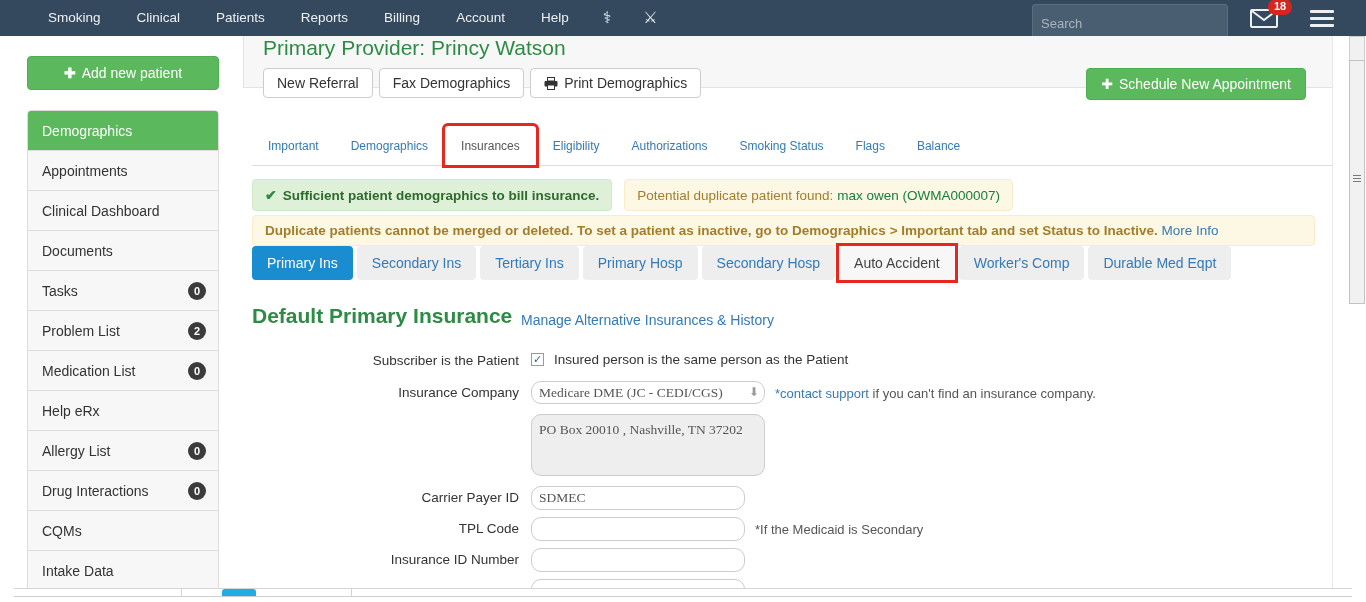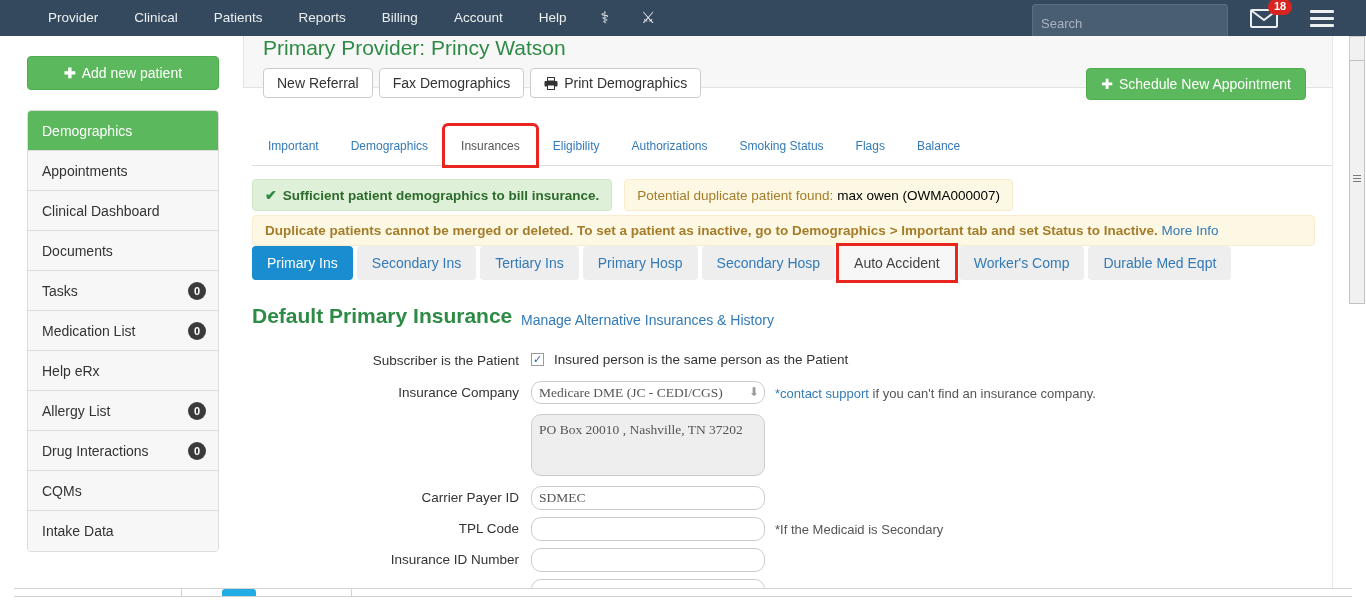--- a/index.html
+++ b/index.html
@@ -218,21 +218,21 @@
   #alert-success .check { color: #2e8b45; font-size: 14px; }
   #alert-dup {
     background: #fcf8e3;
     border: 1px solid #faebcc;
     border-radius: 4px;
     color: #a57c2a;
     font-size: 13.5px;
     padding: 7px 12px;
     display: flex; align-items: center;
   }
-  #alert-dup a { color: #000000; text-decoration: none; margin-left: 4px; cursor: pointer; }
+  #alert-dup a { color: #15803d; text-decoration: none; margin-left: 4px; cursor: pointer; }
   #alert-warn {
     position: absolute; left: 9px; top: 179px;
     width: 1063px;
     background: #fcf8e3;
     border: 1px solid #faebcc;
     border-radius: 4px;
     color: #a57c2a;
     font-size: 13.5px;
     font-weight: bold;
     padding: 7px 12px;
@@ -299,21 +299,21 @@
   input.fin, textarea.fta, .fselect {
     font-family: Liberation Serif, serif;
     font-size: 13.5px;
     color: #555;
     border: 1px solid #cccccc;
     border-radius: 10px;
     background: #ffffff;
     outline: none;
     padding: 3px 7px;
   }
-  input.fin { width: 234px; height: 24px; }
+  input.fin { width: 214px; height: 24px; }
   textarea.fta {
     width: 234px; height: 62px;
     background: #eeeeee;
     resize: none;
     padding: 6px 7px;
     line-height: 1.3;
   }
   .fselect {
     width: 234px; height: 23px;
     background: #ffffff;
@@ -385,21 +385,21 @@
     border-top: 1px solid #cfcfcf;
     background: #fff;
     overflow: hidden;
     font-size: 11px; color: #555;
   }
 </style>
 </head>
 <body>
 
 <div id="topnav">
-  <a class="nav-link">Provider</a>
+  <a class="nav-link">Smoking</a>
   <a class="nav-link">Clinical</a>
   <a class="nav-link">Patients</a>
   <a class="nav-link">Reports</a>
   <a class="nav-link">Billing</a>
   <a class="nav-link">Account</a>
   <a class="nav-link">Help</a>
   <span class="nav-icon">⚕</span>
   <span class="nav-icon">⚔</span>
 
   <div id="nav-right">
@@ -434,20 +434,24 @@
     </div>
     <div class="side-item">
       <span class="label">Clinical Dashboard</span>
     </div>
     <div class="side-item">
       <span class="label">Documents</span>
     </div>
     <div class="side-item">
       <span class="label">Tasks</span>
       <span class="badge">0</span>
+    </div>
+    <div class="side-item">
+      <span class="label">Problem List</span>
+      <span class="badge">2</span>
     </div>
     <div class="side-item">
       <span class="label">Medication List</span>
       <span class="badge">0</span>
     </div>
     <div class="side-item">
       <span class="label">Help eRx</span>
     </div>
     <div class="side-item">
       <span class="label">Allergy List</span>

